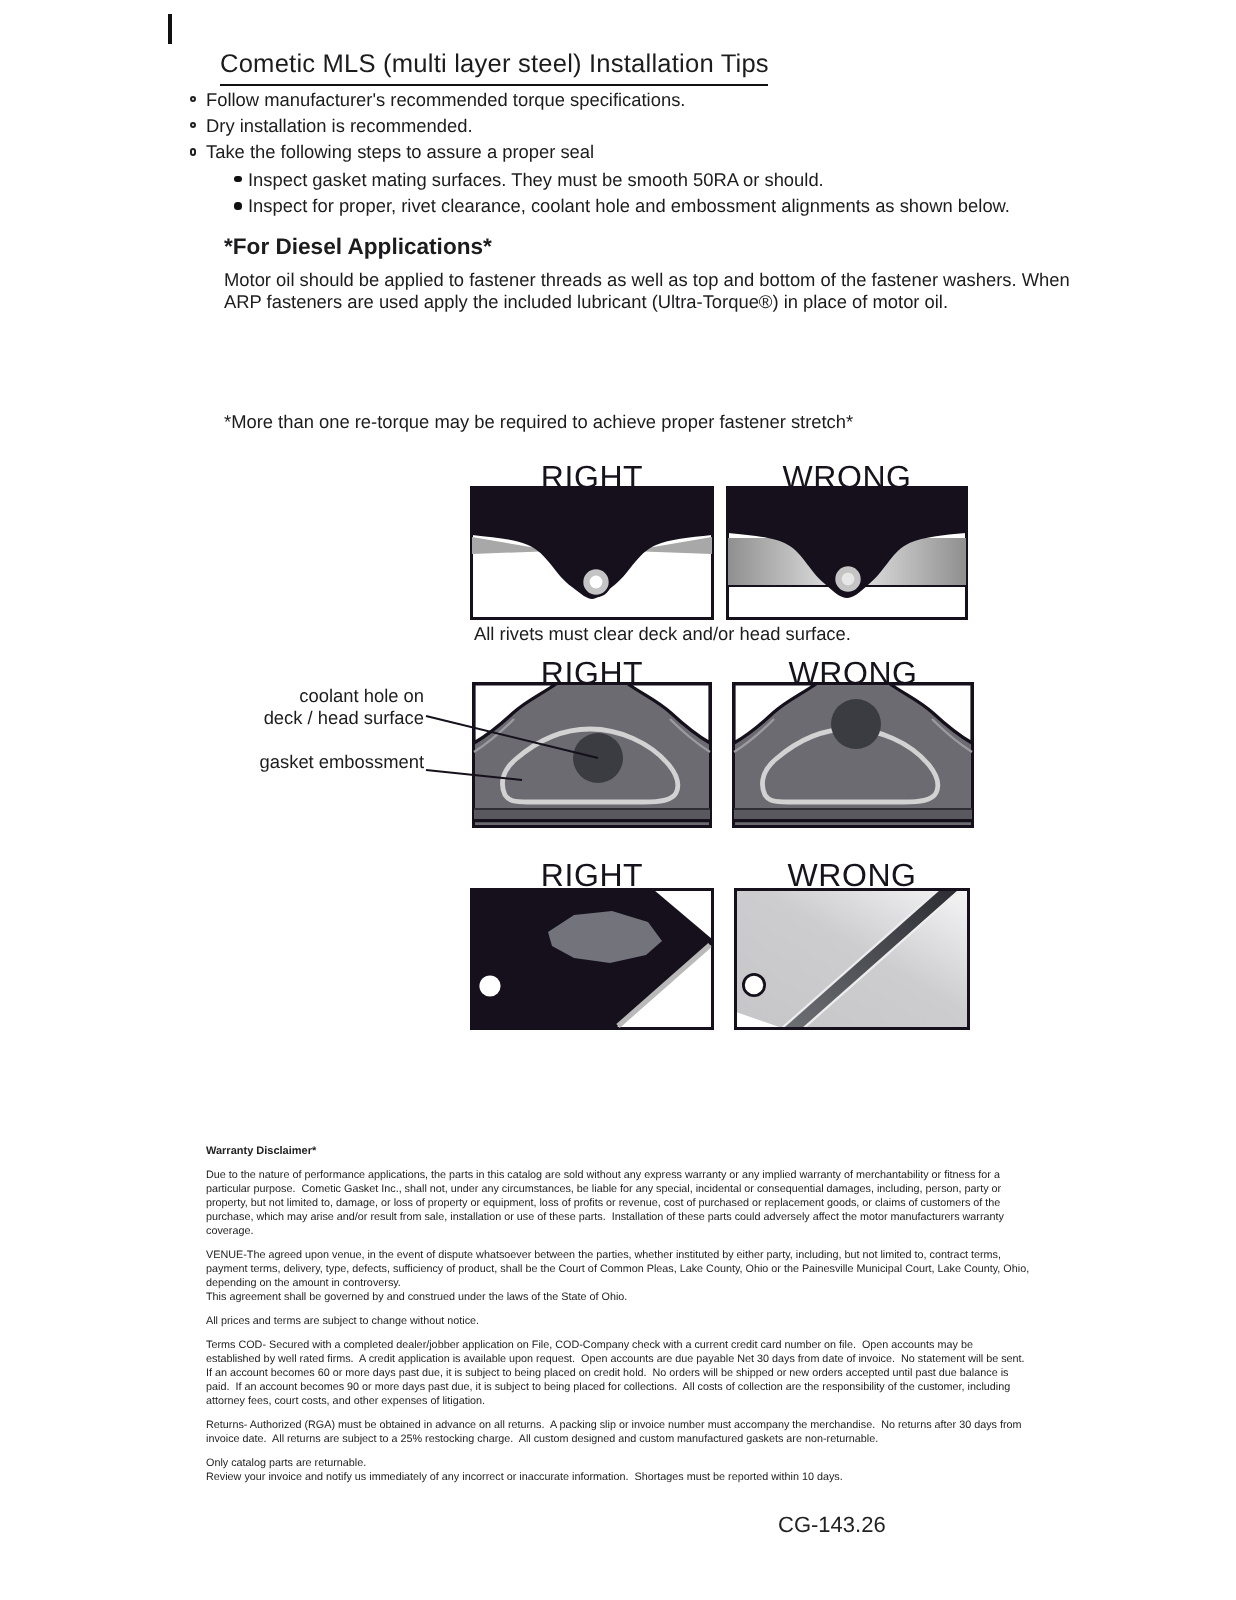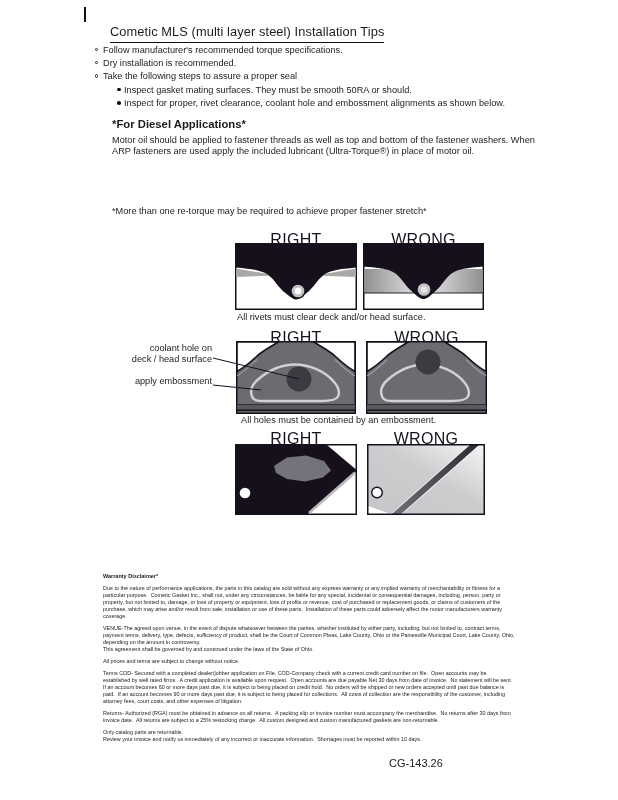--- a/index.html
+++ b/index.html
@@ -114,21 +114,21 @@
       <circle cx="61" cy="46.5" r="3.2" fill="#e6e6e6"></circle>
     </svg>
   </div>
   <div class="fig-caption" style="left:237px; top:312px; width:250px;">All rivets must clear deck and/or head surface.</div>
 
   <div class="fig-label" style="left:236px; top:329px; width:120px;">RIGHT</div>
   <div class="fig-label" style="left:366px; top:329px; width:121px;">WRONG</div>
 
   <div class="ann ann1">coolant hole on
 deck / head surface</div>
-  <div class="ann ann2">apply embossment</div>
+  <div class="ann ann2">gasket embossment</div>
   <svg class="leader-overlay" viewBox="0 0 200 60">
     <line x1="103" y1="18" x2="189" y2="39" stroke="#15101b" stroke-width="1"></line>
     <line x1="103" y1="45" x2="151" y2="50" stroke="#15101b" stroke-width="1"></line>
   </svg>
 
   <div class="fig-box" style="left:236px; top:341px; width:120px; height:73px;">
     <svg viewBox="0 0 120 73">
       <rect x="0.75" y="0.75" width="118.5" height="71.5" fill="#6b6b71" stroke="#15101b" stroke-width="1.5"></rect>
       <path d="M1,1 H42 C34,6.5 27,9.5 20.5,15.5 C13.5,22 8,26.5 1,30.5 Z" fill="#ffffff" stroke="#15101b" stroke-width="1.6"></path>
       <path d="M119,1 H78 C86,6.5 93,9.5 99.5,15.5 C106.5,22 112,26.5 119,30.5 Z" fill="#ffffff" stroke="#15101b" stroke-width="1.6"></path>
@@ -148,21 +148,20 @@
       <path d="M120,1 H79 C87,6.5 94,9.5 100.5,15.5 C107.5,22 113,26.5 120,30.5 Z" fill="#ffffff" stroke="#15101b" stroke-width="1.6"></path>
       <path d="M1,35 C8,30.5 14,25.5 21,18.5" stroke="#9a9aa0" stroke-width="1.2" fill="none"></path>
       <path d="M120,35 C113,30.5 107,25.5 100,18.5" stroke="#9a9aa0" stroke-width="1.2" fill="none"></path>
       <path d="M16.5,56.5 C13.5,50 16,43.5 22,38.5 C33,29 46,23.5 59,23.5 C73,23.5 89,30 98.5,41.5 C102.5,46.5 104,51.5 102,55.5 C100,59.3 94,60 86,60 L28,60 C21,60 18.5,59.5 16.5,56.5 Z" fill="none" stroke="#d2d2d2" stroke-width="2.4"></path>
       <circle cx="62" cy="21" r="12.5" fill="#3b3b42"></circle>
       <line x1="1" y1="63.5" x2="120" y2="63.5" stroke="#2e2e34" stroke-width="1.1"></line>
       <rect x="1" y="64" width="119" height="5" fill="#58585e"></rect>
       <line x1="1" y1="69.3" x2="120" y2="69.3" stroke="#15101b" stroke-width="1.6"></line>
     </svg>
   </div>
-  <div class="fig-caption" style="left:241px; top:415px; width:250px;">All holes must be contained by an embossment.</div>
 
   <div class="fig-label" style="left:235px; top:430px; width:122px;">RIGHT</div>
   <div class="fig-label" style="left:367px; top:430px; width:118px;">WRONG</div>
 
   <div class="fig-box" style="left:235px; top:444px; width:122px; height:71px;">
     <svg viewBox="0 0 122 71">
       <rect x="0.75" y="0.75" width="120.5" height="69.5" fill="#ffffff" stroke="#15101b" stroke-width="1.5"></rect>
       <path d="M1,1 H92 L121,25.5 V28 L73,70 H1 Z" fill="#15101b"></path>
       <line x1="74" y1="69" x2="120" y2="28.5" stroke="#b9b9b9" stroke-width="2.6"></line>
       <polygon points="39,22 52,13.5 71,11.5 89,17 96,26.5 88,33.5 70,37.5 52,35 41,29" fill="#73737b"></polygon>

